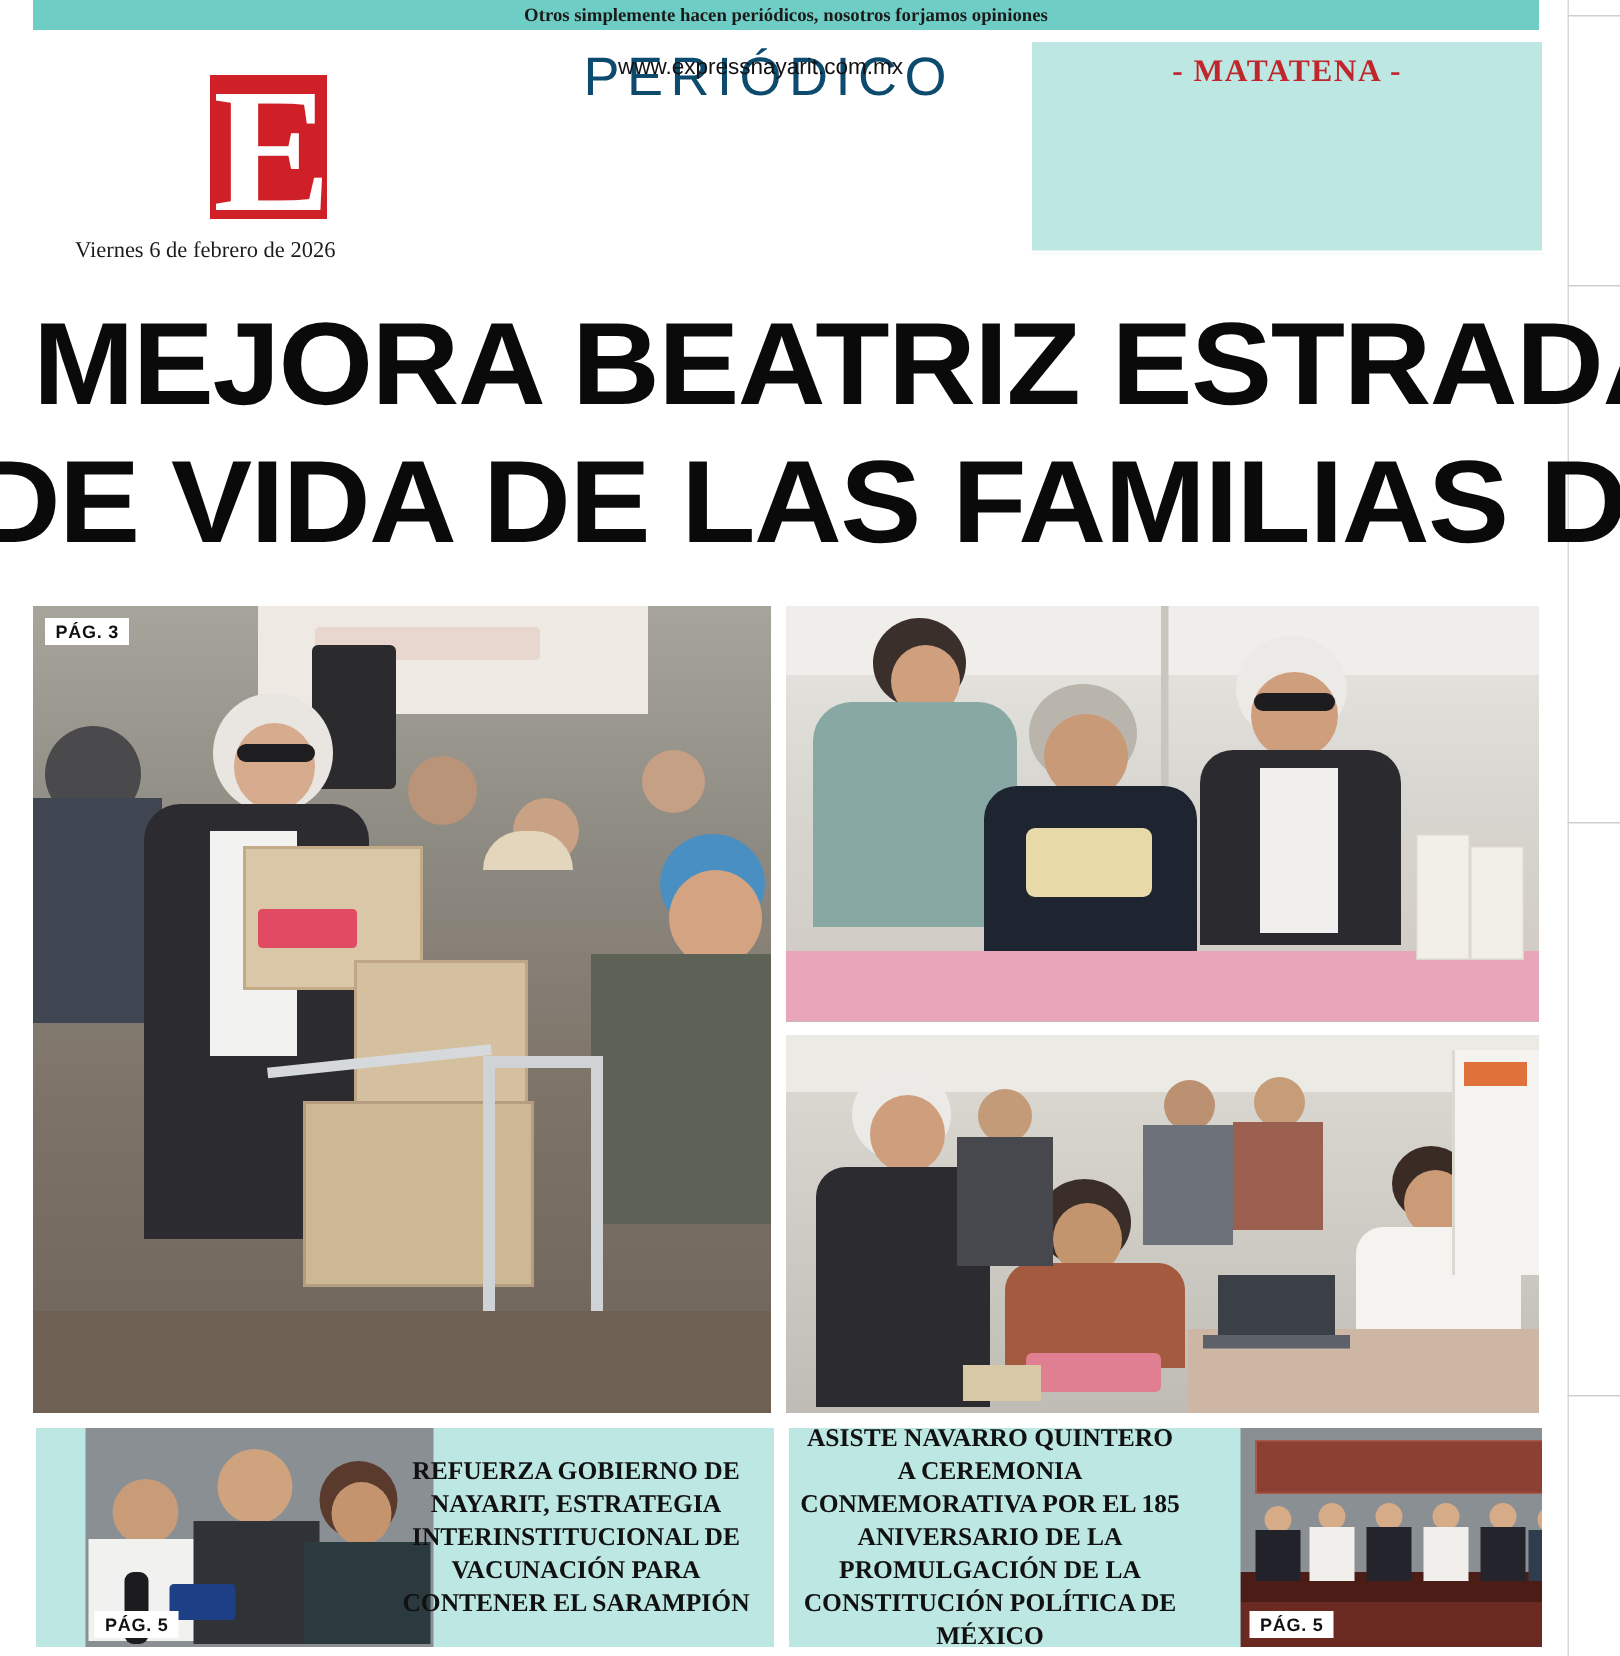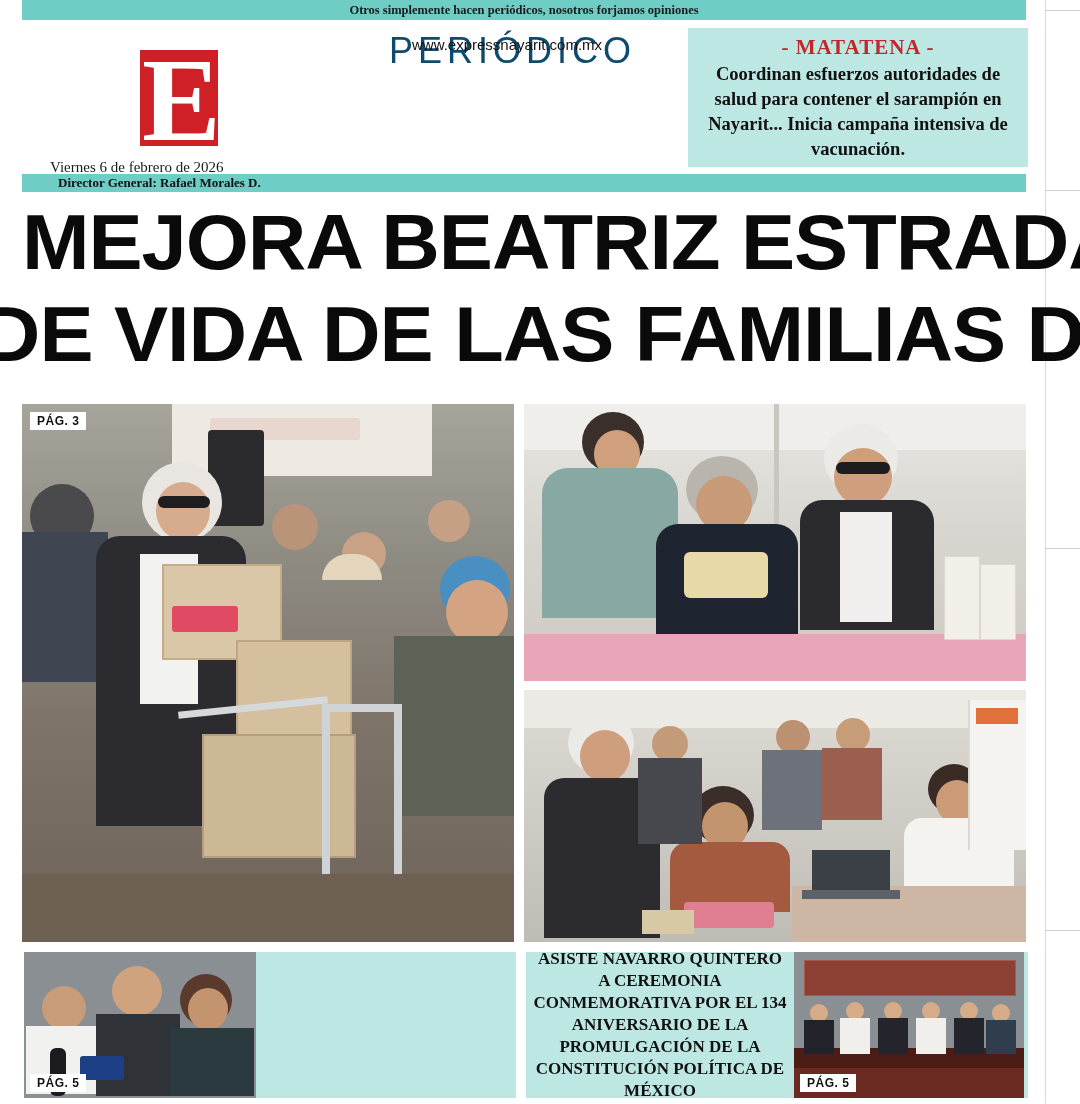--- a/index.html
+++ b/index.html
@@ -230,21 +230,21 @@
 
   
   .teaser {
     position: absolute;
     background: #bde7e2;
     border: 2px solid #ffffff;
     overflow: hidden;
   }
   #teaser-left { left: 22px; top: 950px; width: 492px; height: 146px; }
   #teaser-right { left: 524px; top: 950px; width: 502px; height: 146px; }
-  .teaser-photo { position: absolute; top: 0; height: 100%; overflow: hidden; background:#8a8f94; }
+  .teaser-photo { position: absolute; top: 0; height: 100%; overflow: hidden; background:#8a8f94;margin-left:33px; }
   .teaser-text {
     position: absolute;
     top: 0;
     height: 100%;
     display: flex;
     align-items: center;
     justify-content: center;
     text-align: center;
     font-family: "Liberation Serif", serif;
     font-weight: bold;
@@ -281,27 +281,23 @@
   <div class="masthead">
     <div class="logo-block">
       <div class="logo-peri">PERIÓDICO</div>
       <div class="logo-E-box"></div>
       <div class="logo-E-glyph">E</div>
     </div>
     <div class="site-url">www.expressnayarit.com.mx</div>
     <div class="issue-date">Viernes 6 de febrero de 2026</div>
   </div>
 
-  <div class="director-strip">
-    <div class="txt">Director General: Rafael Morales D.</div>
-  </div>
 
   <div class="matatena">
     <div class="matatena-title">- MATATENA -</div>
-    <div class="matatena-body">Coordinan esfuerzos autoridades de salud para contener el sarampión en Nayarit... Inicia campaña intensiva de vacunación.</div>
   </div>
 
   <div class="headline">
     <div class="l">MEJORA BEATRIZ ESTRADA LA CALIDAD</div>
     <div class="l l2">DE VIDA DE LAS FAMILIAS DE EL JICOTE</div>
   </div>
 
   <div class="photo" id="photo-main">
     <div class="sky" style="background:linear-gradient(180deg,#a7a49c 0%,#8d8a82 30%,#7e7368 60%,#6d6358 100%);"></div>
 
@@ -410,24 +406,25 @@
       <div class="band" style="left:2px;top:74px;width:76px;height:68px;background:#f1f1ef;"></div>
       <div class="blob" style="left:88px;top:14px;width:50px;height:50px;background:#d0a37f;"></div>
       <div class="band" style="left:72px;top:62px;width:84px;height:82px;background:#2f3338;"></div>
       <div class="blob" style="left:156px;top:22px;width:52px;height:52px;background:#5a3a2c;"></div>
       <div class="blob" style="left:164px;top:36px;width:40px;height:42px;background:#c4946f;"></div>
       <div class="band" style="left:146px;top:76px;width:84px;height:68px;background:#2b3a3f;"></div>
       <div class="band" style="left:26px;top:96px;width:16px;height:48px;background:#1c1c1e;border-radius:6px;"></div>
       <div class="band" style="left:56px;top:104px;width:44px;height:24px;background:#1d3f86;border-radius:3px;"></div>
       <div class="pagtag" style="left:6px;bottom:6px;">PÁG. 5</div>
     </div>
+    <div class="teaser-text">REFUERZA GOBIERNO DE NAYARIT, ESTRATEGIA INTERINSTITUCIONAL DE VACUNACIÓN PARA CONTENER EL SARAMPIÓN</div>
   </div>
 
   <div class="teaser" id="teaser-right">
-    <div class="teaser-text">ASISTE NAVARRO QUINTERO A CEREMONIA CONMEMORATIVA POR EL 134 ANIVERSARIO DE LA PROMULGACIÓN DE LA CONSTITUCIÓN POLÍTICA DE MÉXICO</div>
+    <div class="teaser-text">ASISTE NAVARRO QUINTERO A CEREMONIA CONMEMORATIVA POR EL 185 ANIVERSARIO DE LA PROMULGACIÓN DE LA CONSTITUCIÓN POLÍTICA DE MÉXICO</div>
     <div class="teaser-photo">
       <div class="sky" style="background:linear-gradient(180deg,#6e2b22 0%,#8a3a2c 40%,#5e241d 100%);"></div>
       <div class="band" style="left:10px;top:8px;width:210px;height:34px;background:#8c4033;border:1px solid #a9594a;"></div>
       <div class="band" style="left:0;top:96px;width:230px;height:20px;background:#4c1d17;"></div>
       <div class="band" style="left:0;top:116px;width:230px;height:30px;background:#6b2a21;"></div>
       <div class="blob" style="left:16px;top:52px;width:18px;height:18px;background:#d6ab88;"></div>
       <div class="band" style="left:10px;top:68px;width:30px;height:34px;background:#21222a;"></div>
       <div class="blob" style="left:52px;top:50px;width:18px;height:18px;background:#d6ab88;"></div>
       <div class="band" style="left:46px;top:66px;width:30px;height:36px;background:#f0efec;"></div>
       <div class="blob" style="left:90px;top:50px;width:18px;height:18px;background:#d6ab88;"></div>

